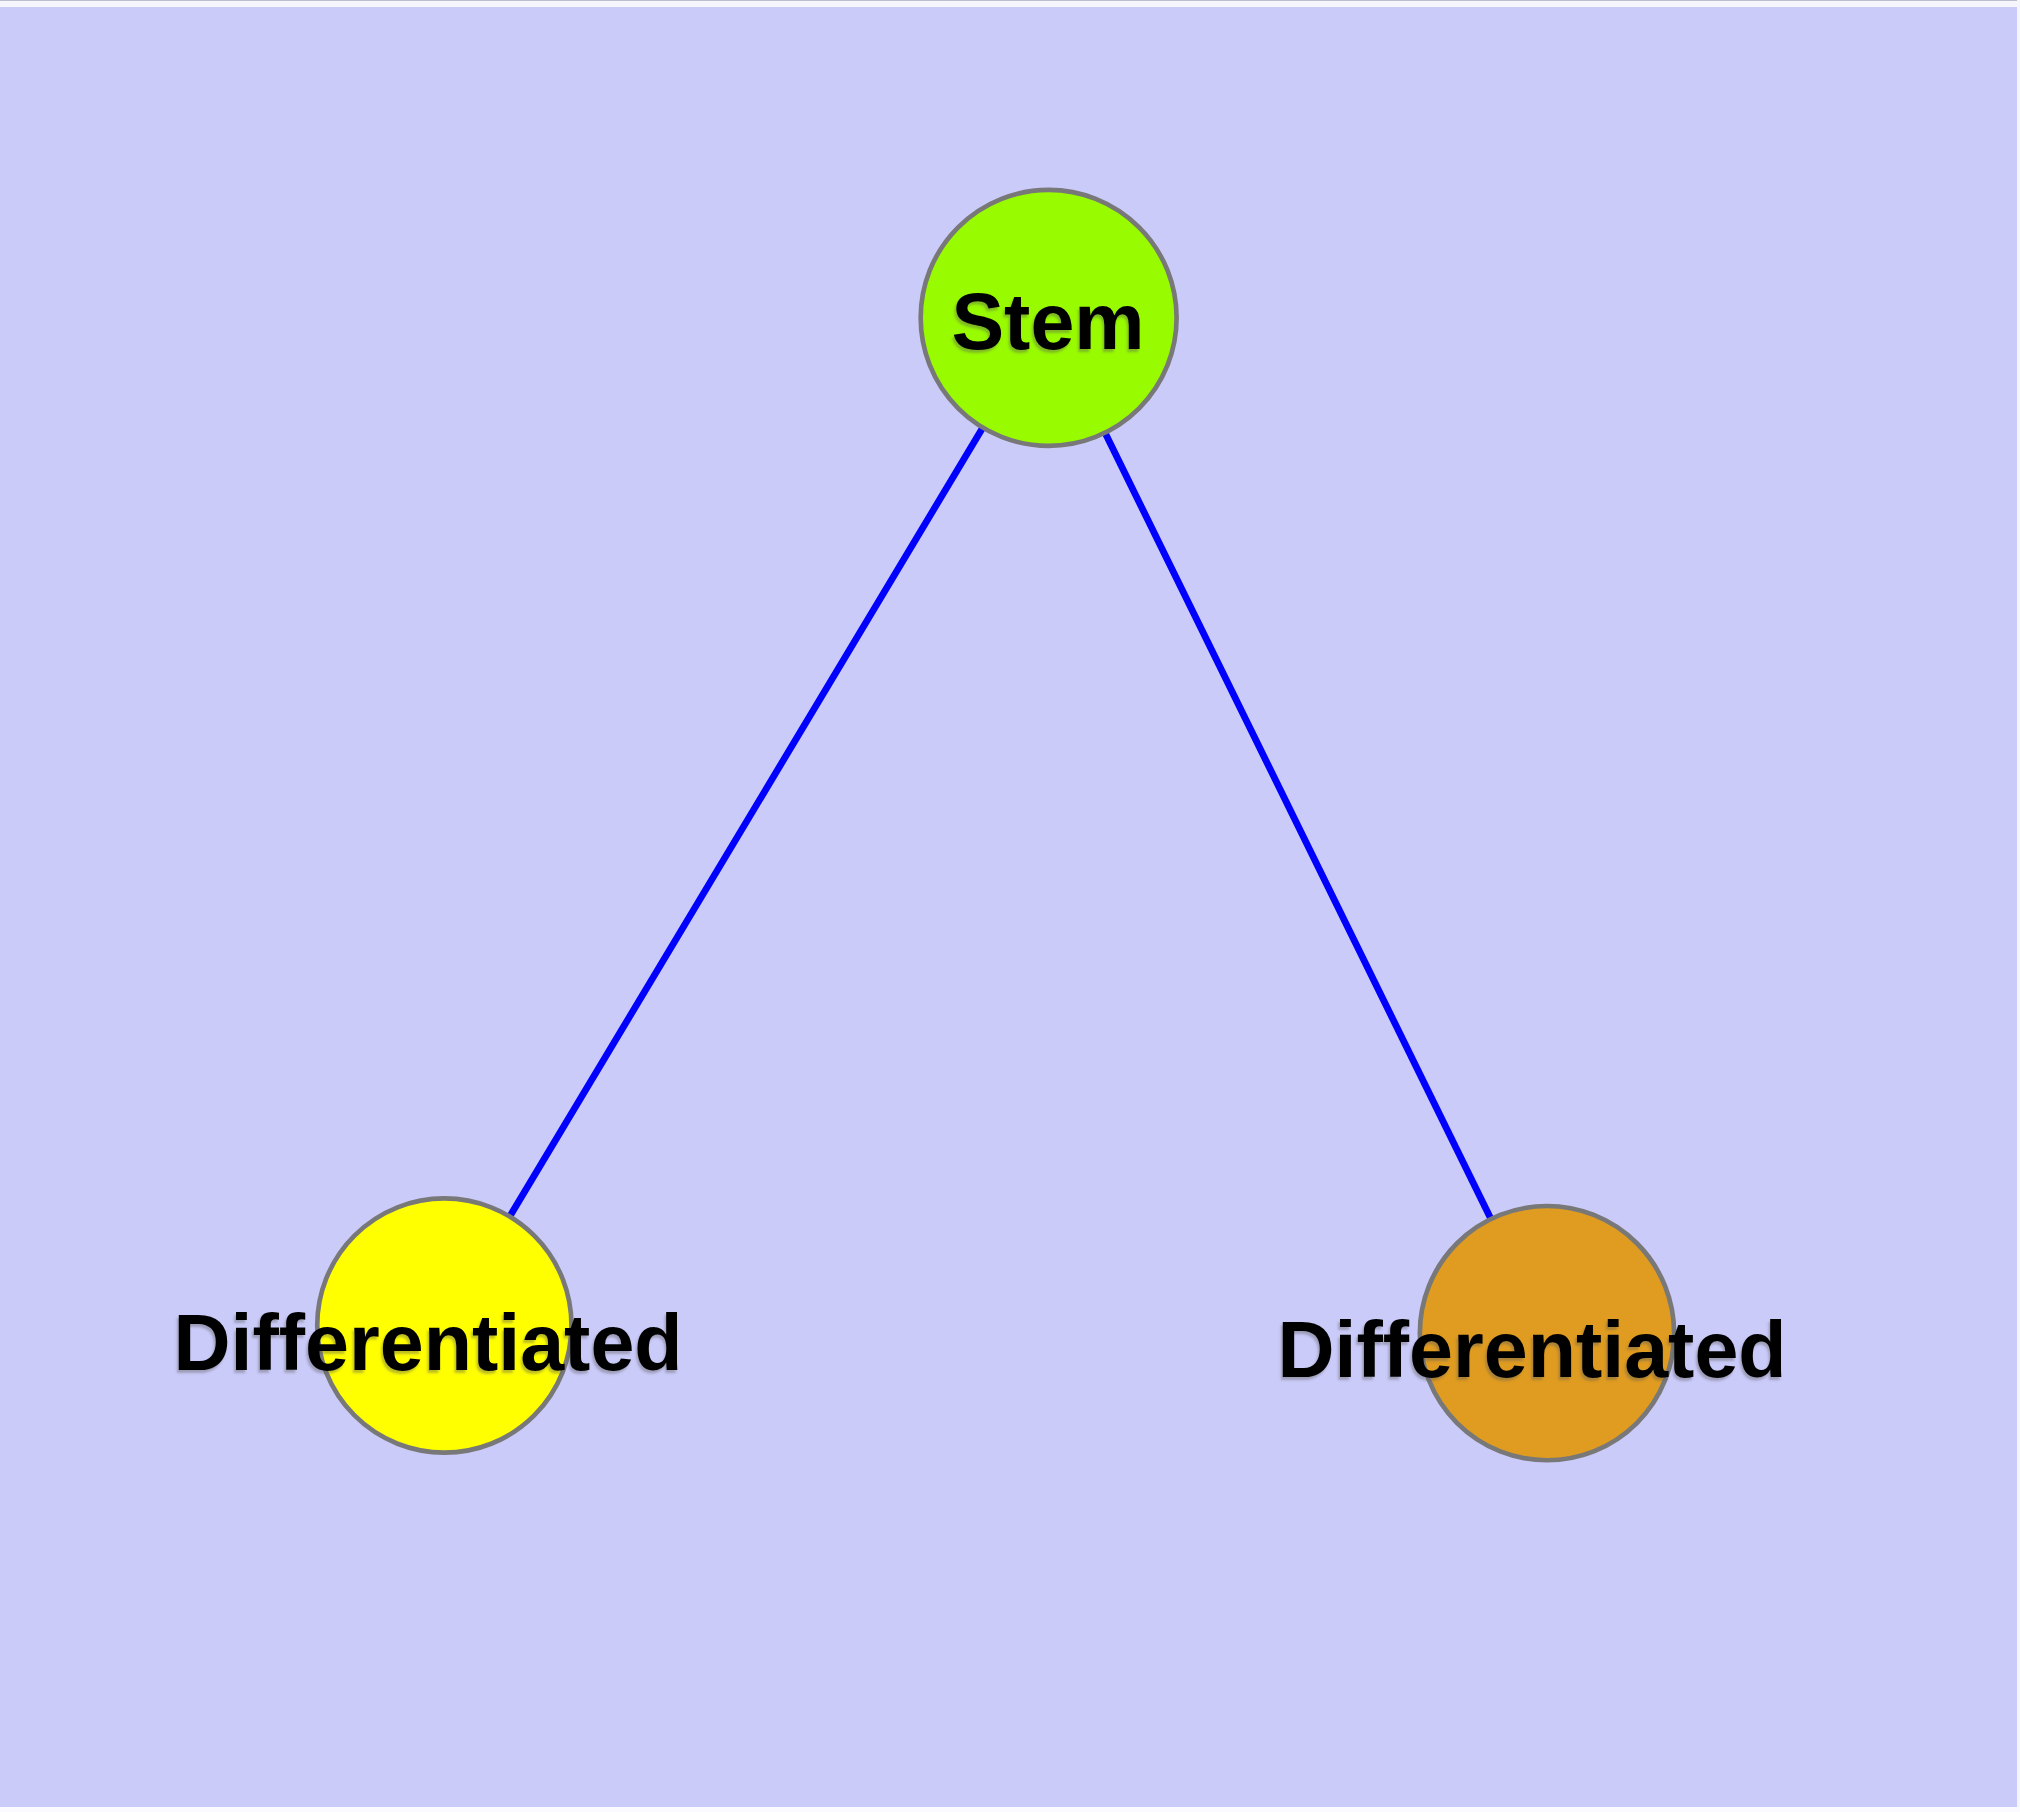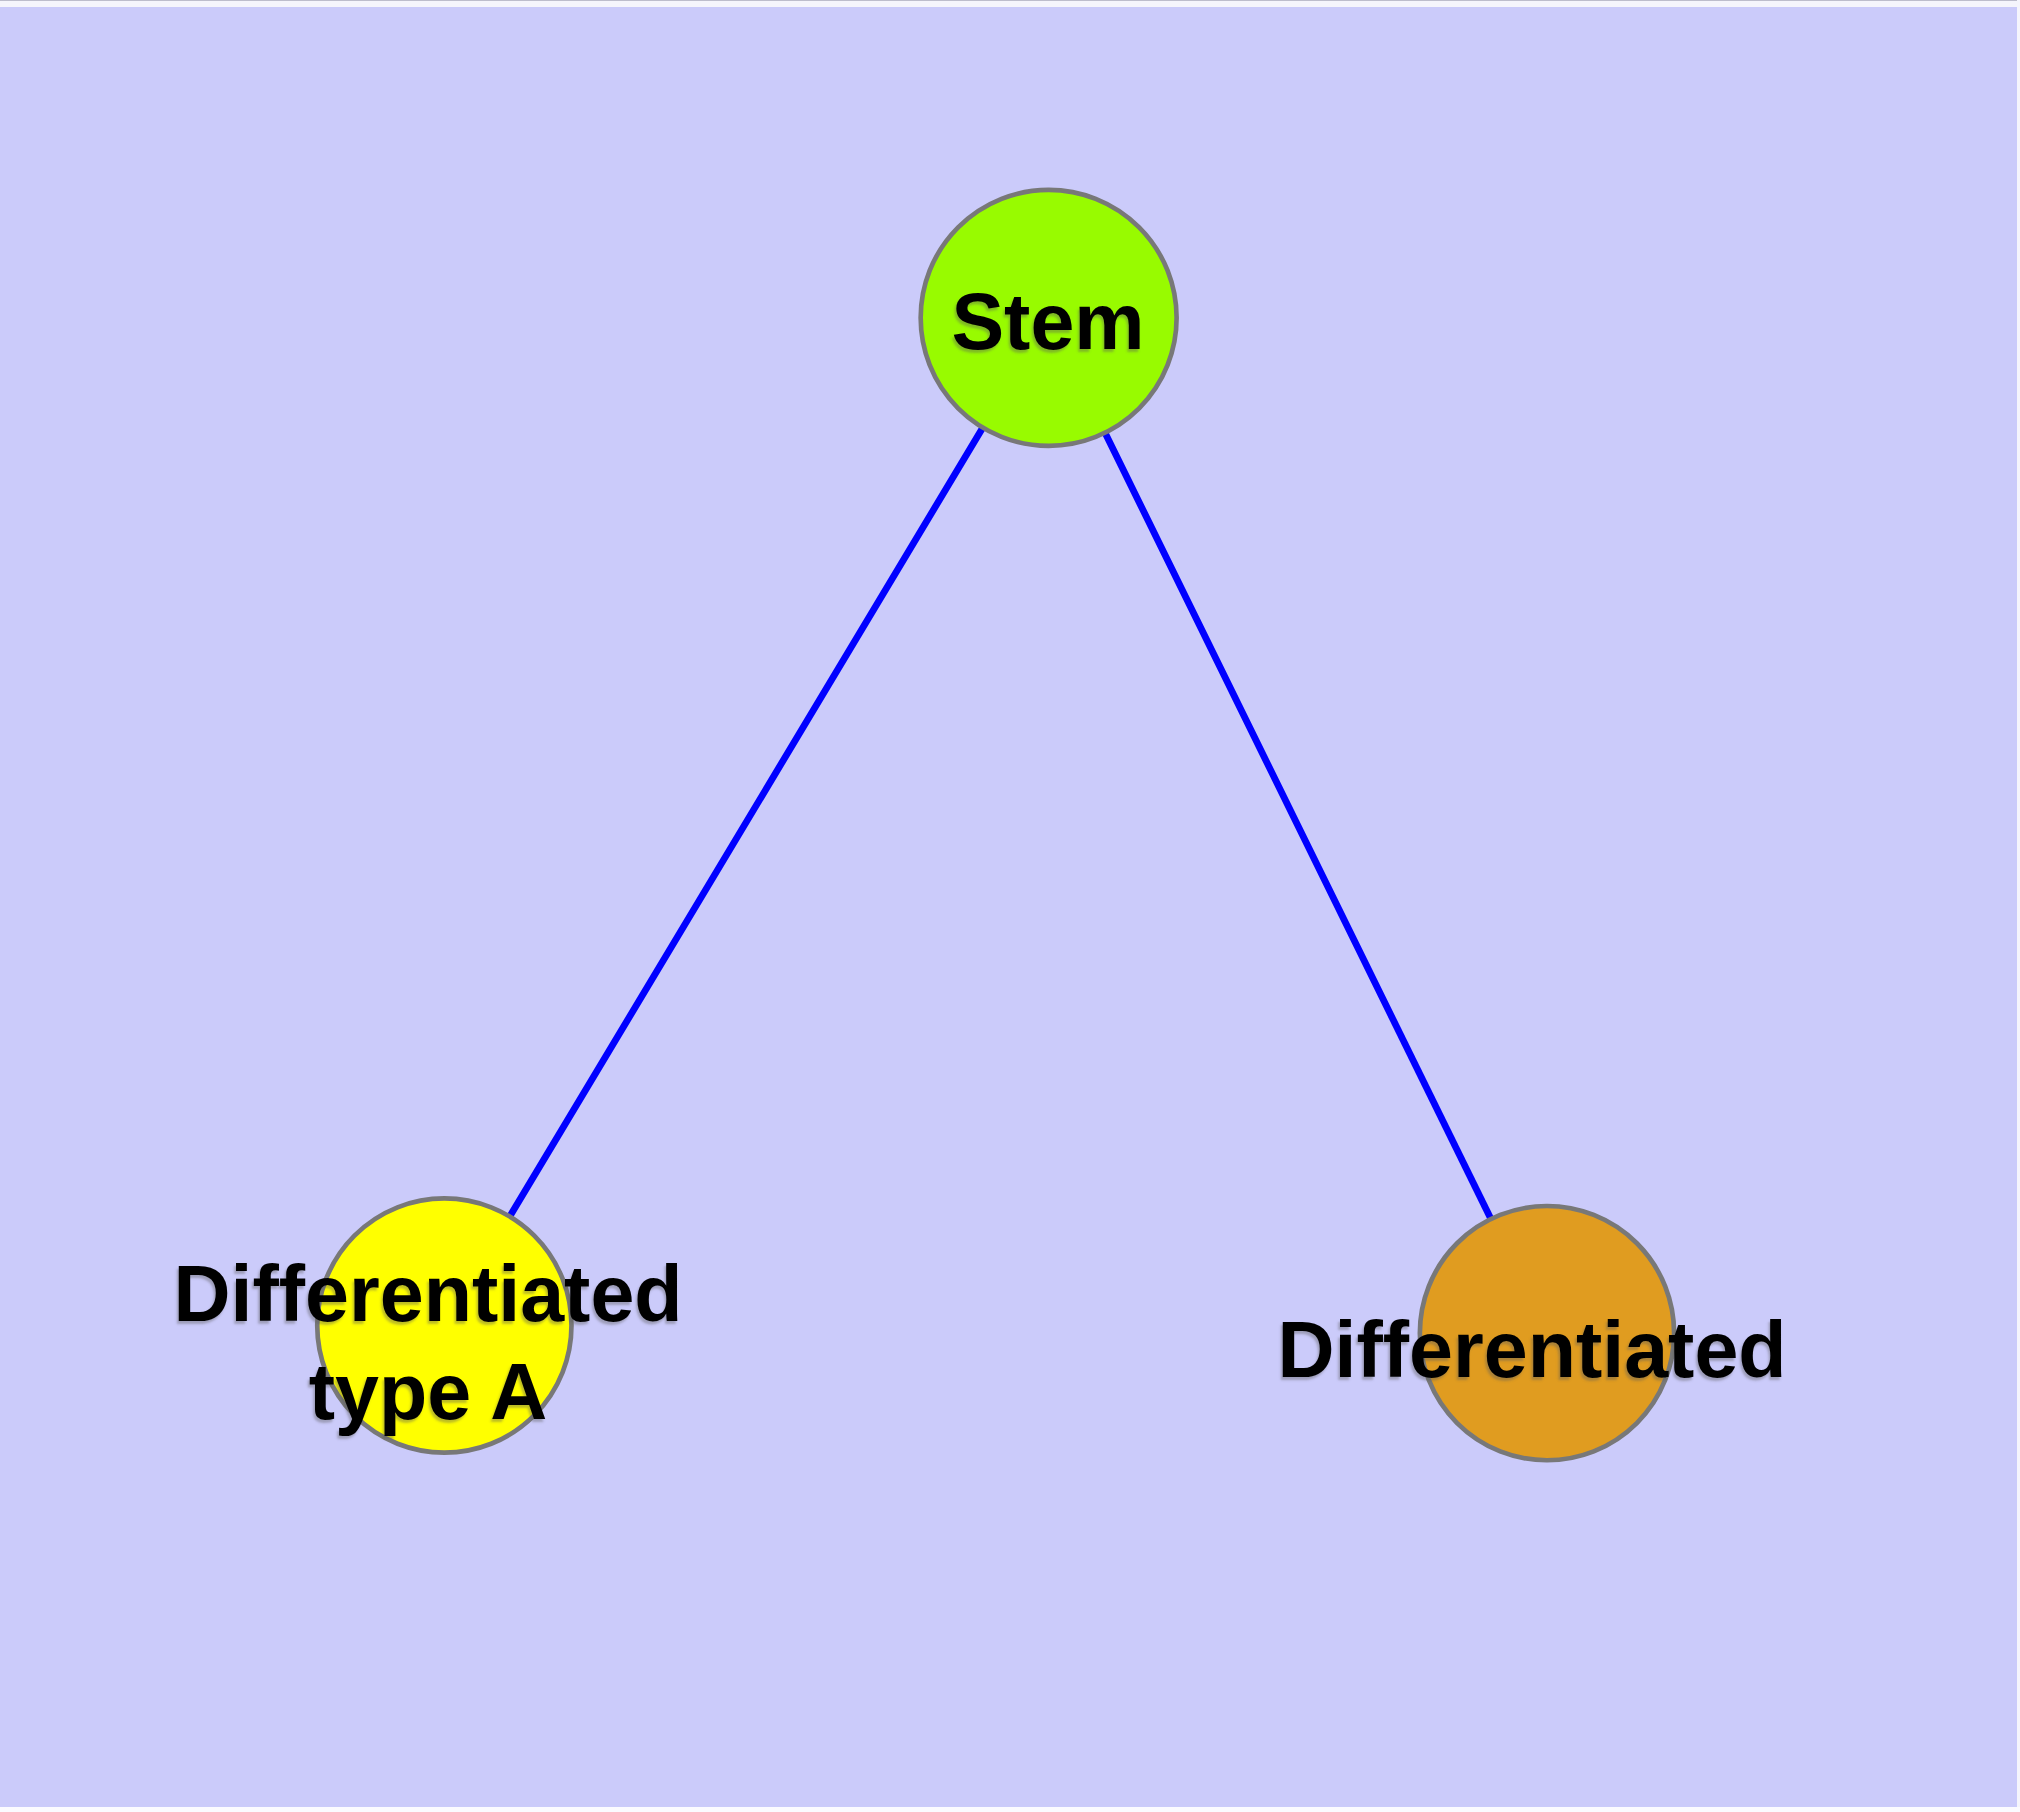--- a/index.html
+++ b/index.html
@@ -65,21 +65,20 @@
 
     <circle cx="1237" cy="375" r="151" fill="#98FB00"></circle>
     <circle cx="524" cy="1564" r="150" fill="#FFFF00"></circle>
     <circle cx="1825" cy="1573" r="150" fill="#E09C20"></circle>
   </svg>
 
   <div class="node-label stem-label">Stem</div>
 
   <div class="node-label type-a-label">
     <span>Differentiated</span>
-    <span>type A</span>
   </div>
 
   <div class="node-label type-b-label">
     <span>Differentiated</span>
   </div>
 
   <div class="strip-top"></div>
   <div class="strip-right"></div>
   <div class="strip-bottom"></div>
 </div>

